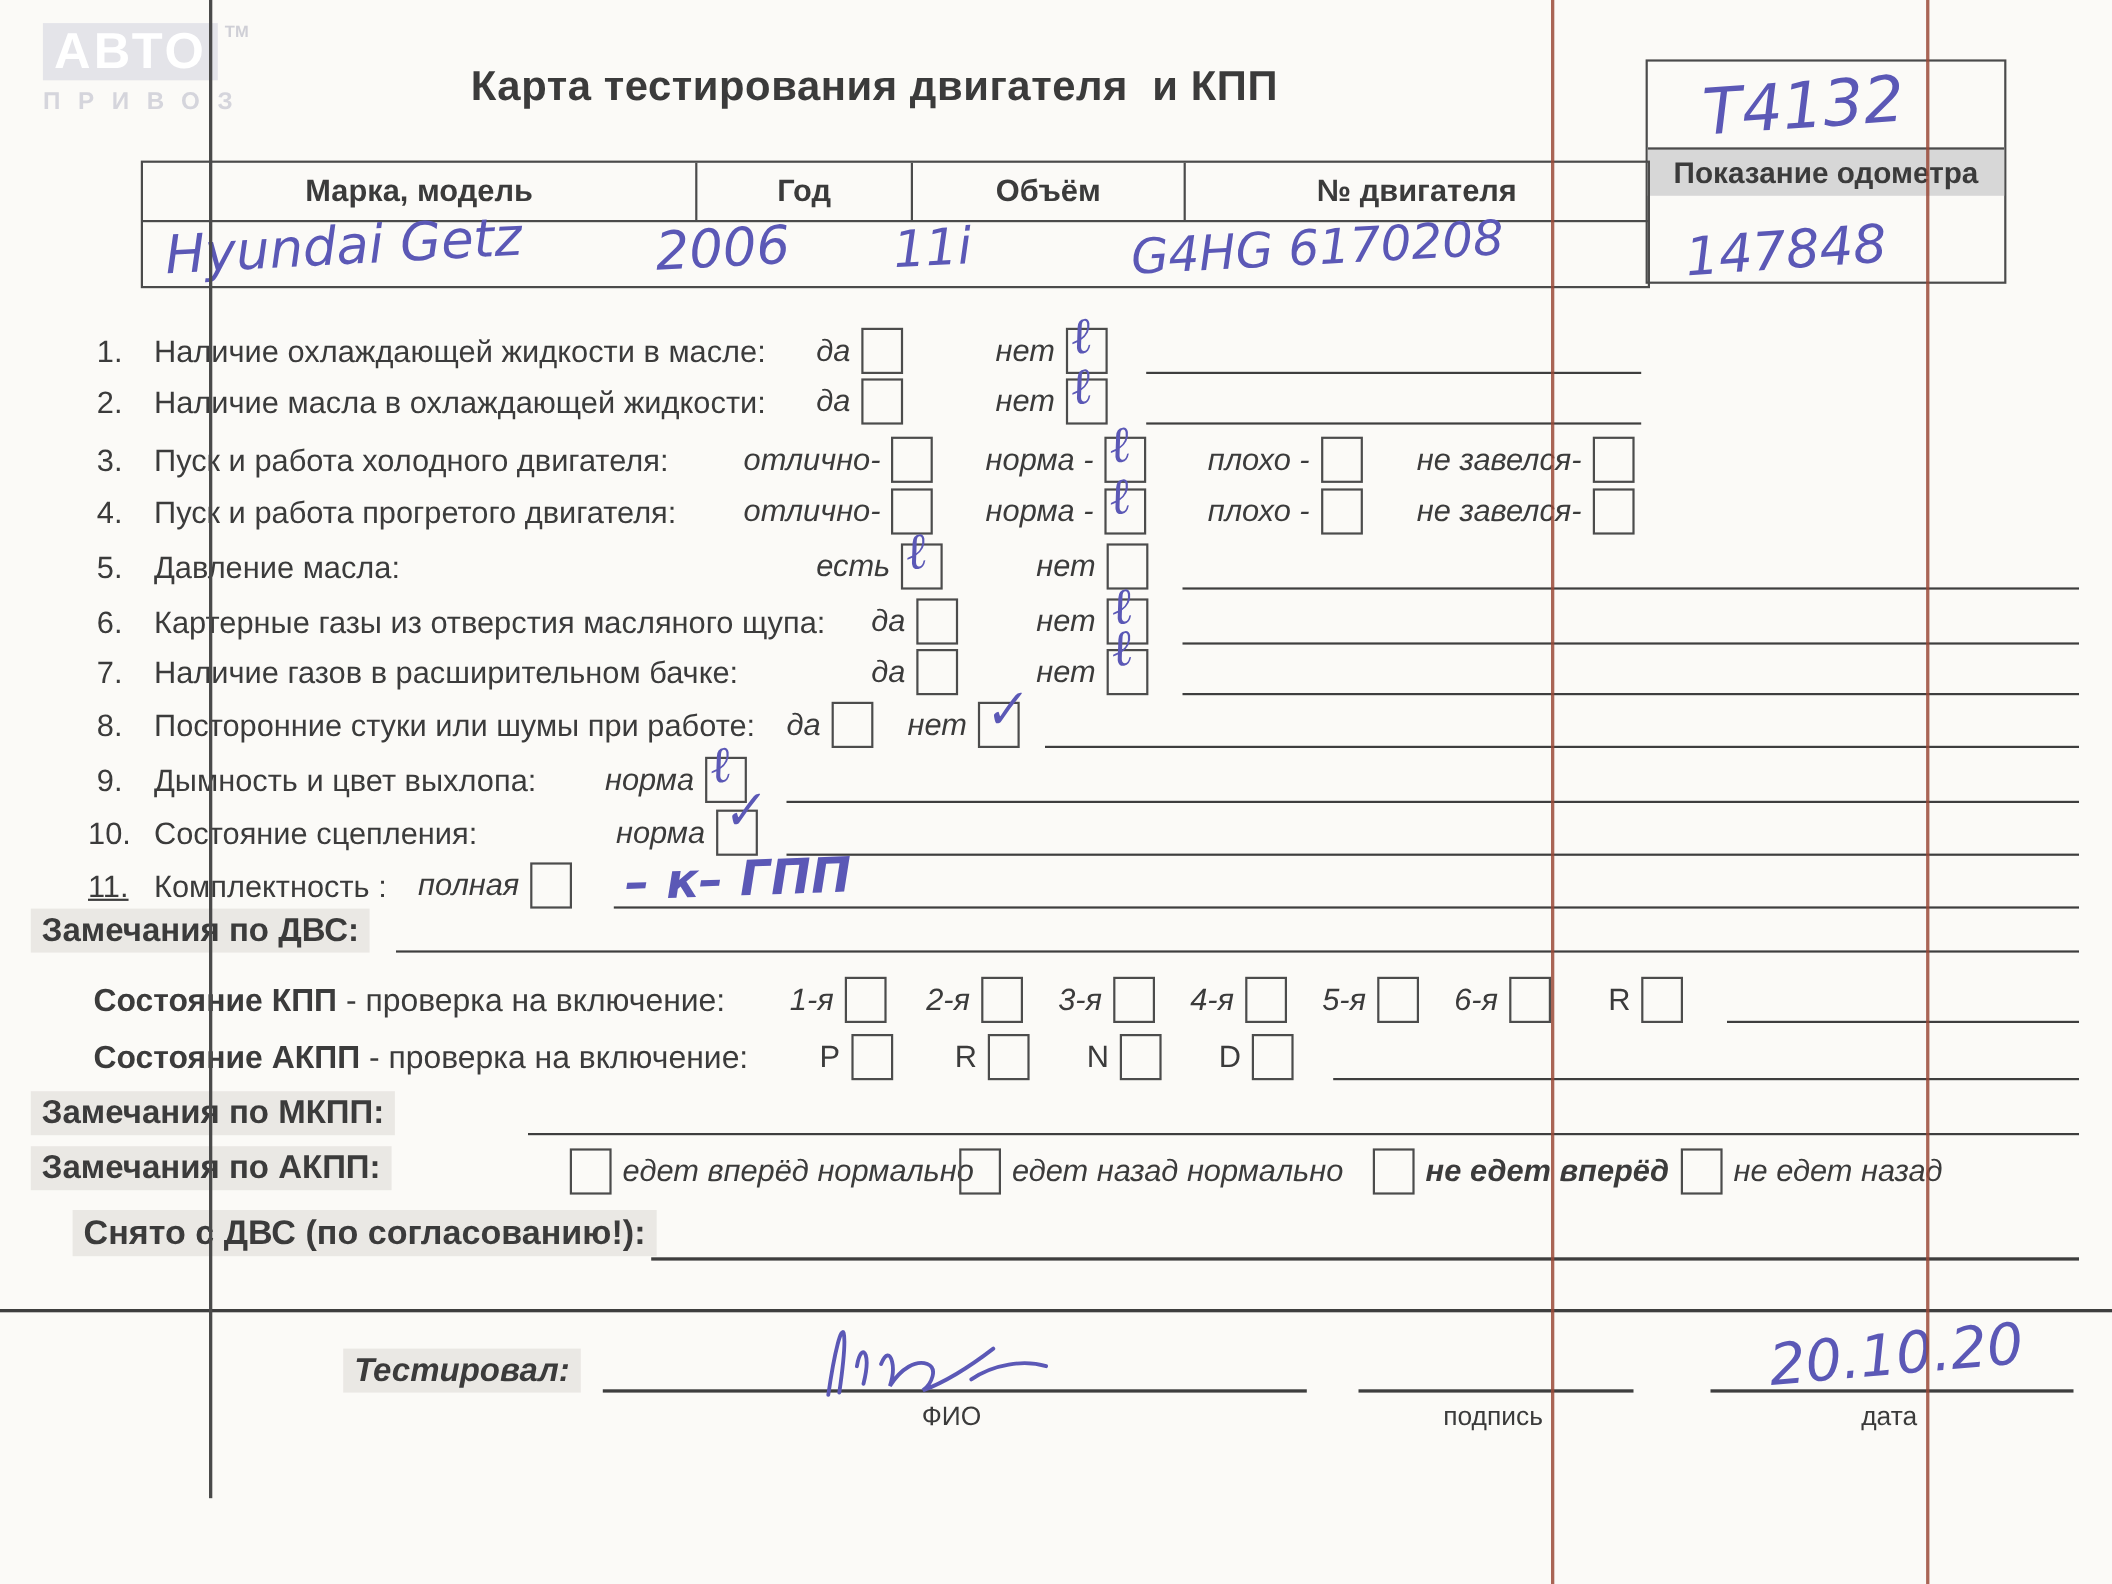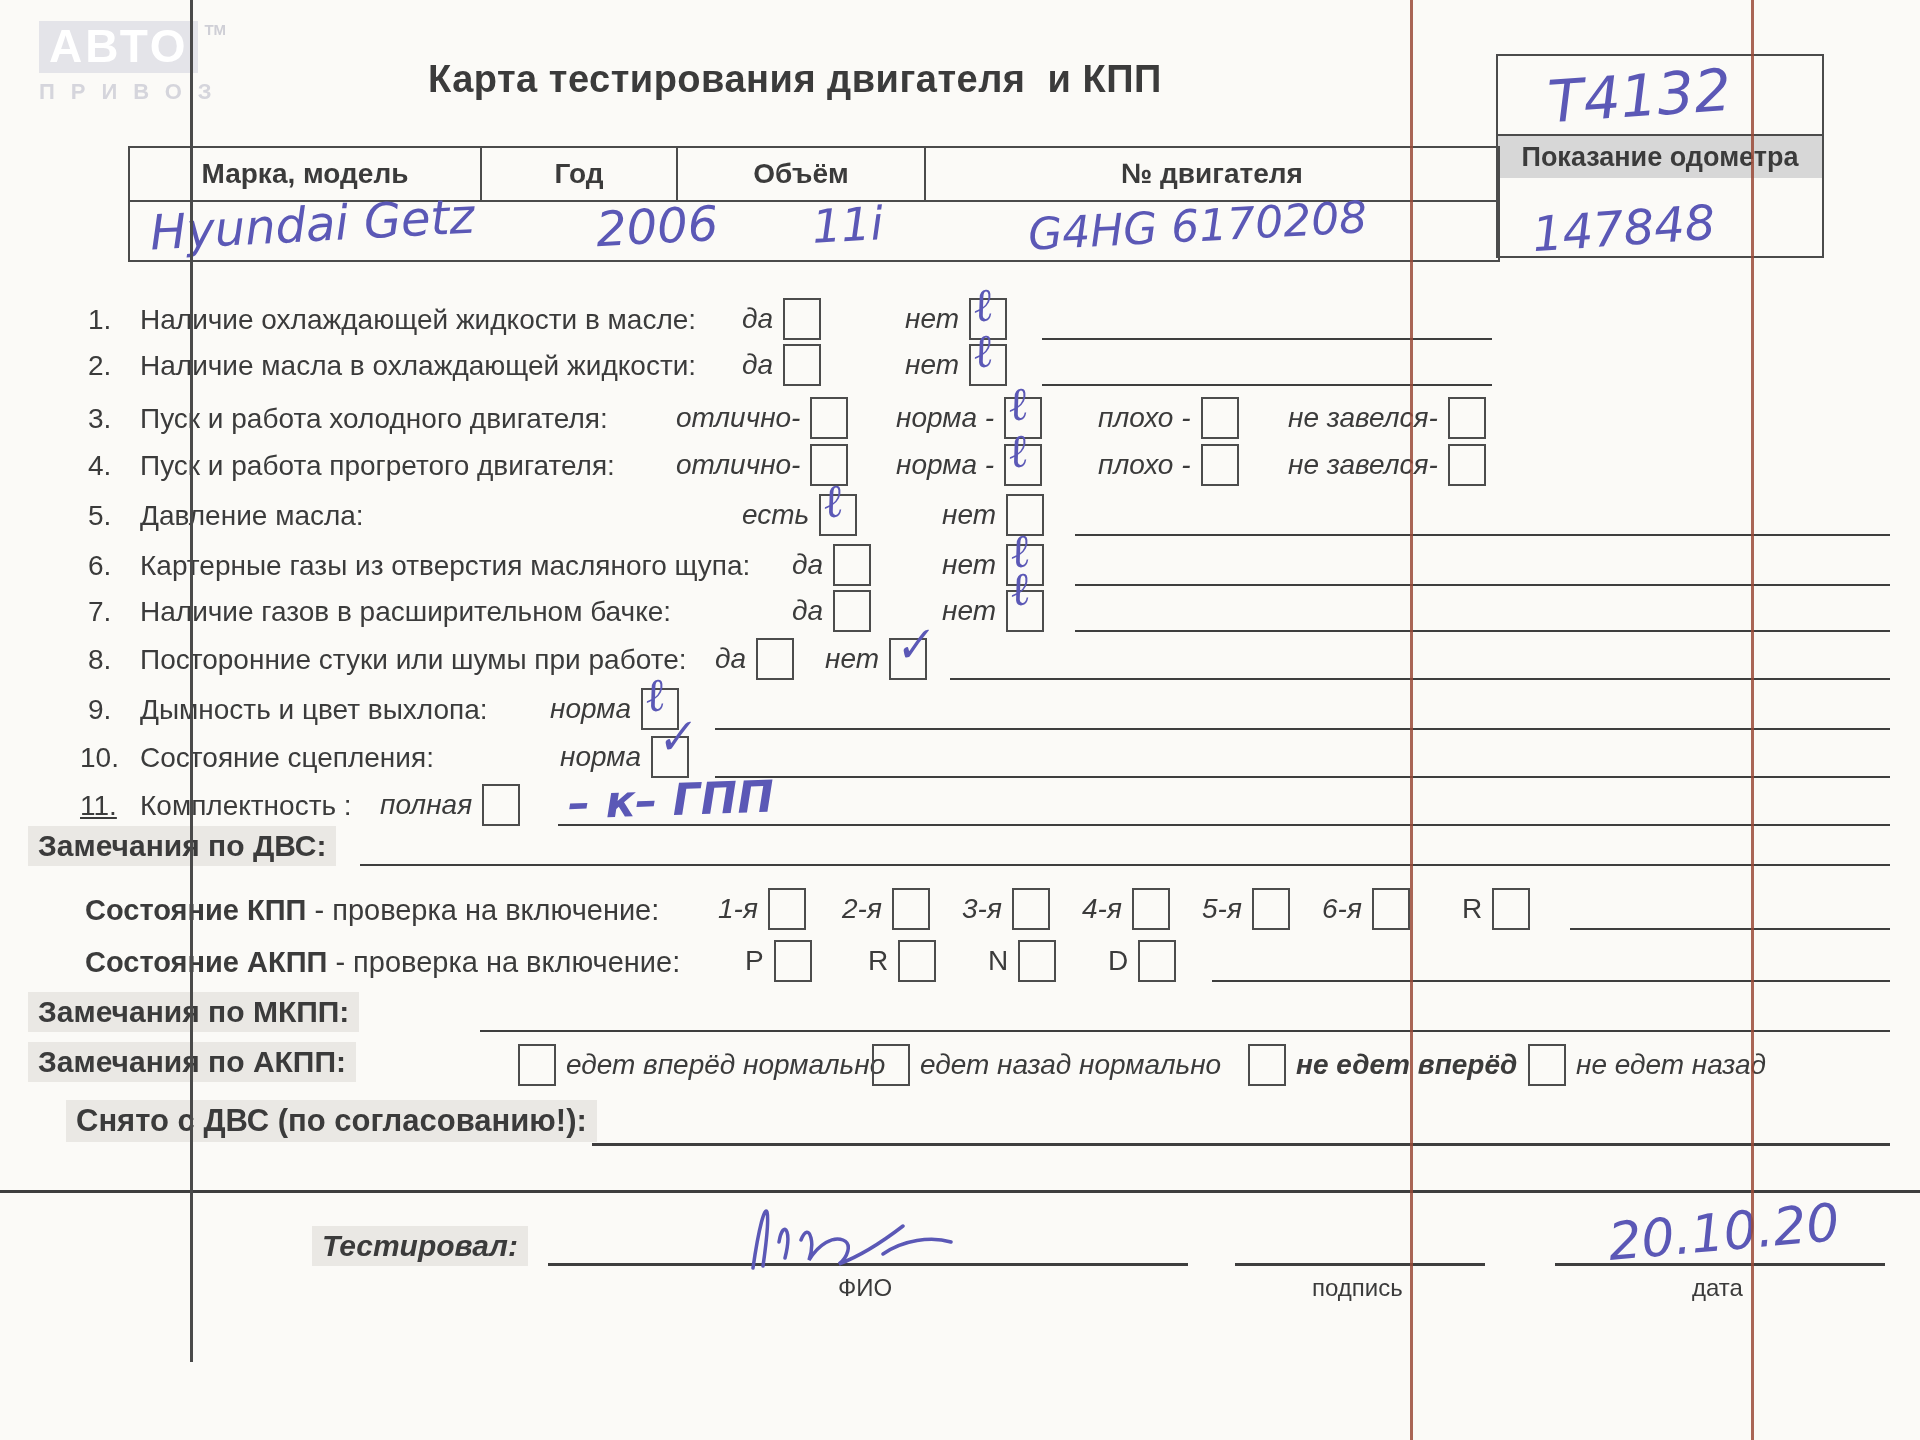--- a/index.html
+++ b/index.html
@@ -73,21 +73,21 @@
 <div class="abs carbox" style="left:1496px;top:54px;width:328px;height:204px;">
   <div class="r1"></div>
   <div class="r3">Показание одометра</div>
   <div class="r4"></div>
 </div>
 <div class="abs ink" style="left:1548px;top:62px;font-size:58px;transform:rotate(-4deg);">T4132</div>
 <div class="abs ink" style="left:1532px;top:200px;font-size:48px;transform:rotate(-4deg);">147848</div>
 
 <div class="abs vtable" style="left:128px;top:146px;width:1368px;height:112px;">
   <div class="hrow">
-    <div class="cell" style="width:352px;">Марка, модель</div>
+    <div class="cell" style="width:504px;">Марка, модель</div>
     <div class="cell" style="width:196px;">Год</div>
     <div class="cell" style="width:248px;">Объём</div>
     <div class="cell" style="flex:1;">№ двигателя</div>
   </div>
 </div>
 <div class="abs ink" style="left:150px;top:196px;font-size:48px;transform:rotate(-3deg);">Hyundai Getz</div>
 <div class="abs ink" style="left:596px;top:198px;font-size:48px;transform:rotate(-3deg);">2006</div>
 <div class="abs ink" style="left:812px;top:198px;font-size:46px;transform:rotate(-3deg);">11i</div>
 <div class="abs ink" style="left:1028px;top:200px;font-size:44px;transform:rotate(-3deg);">G4HG 6170208</div>
 

